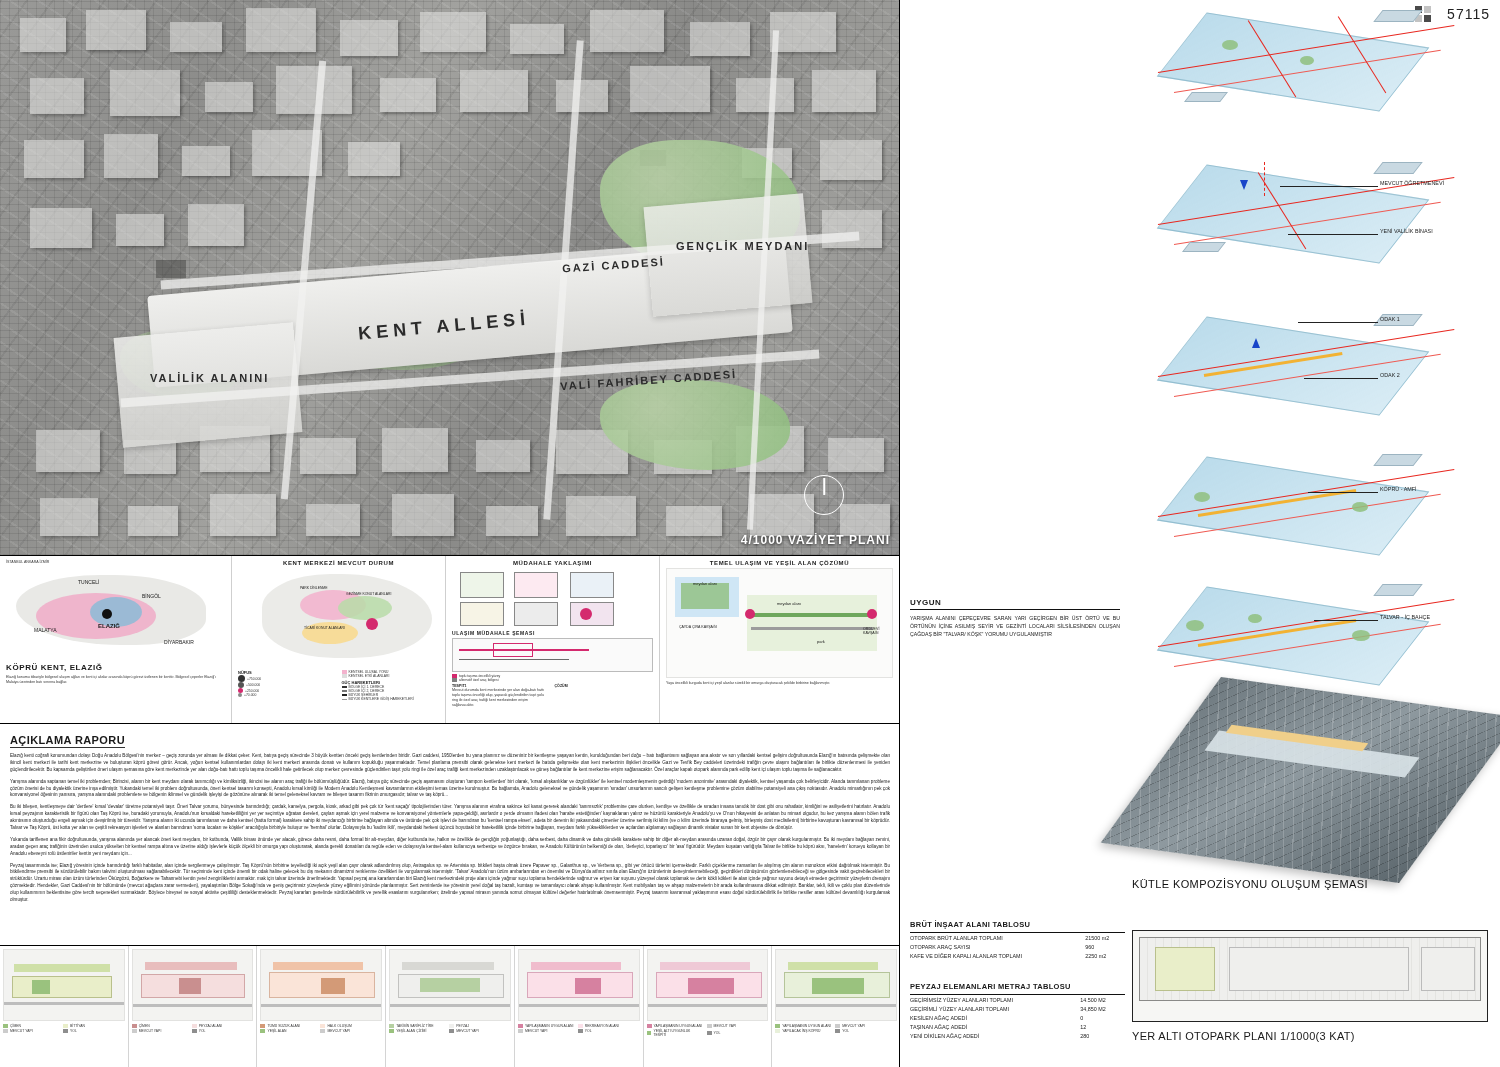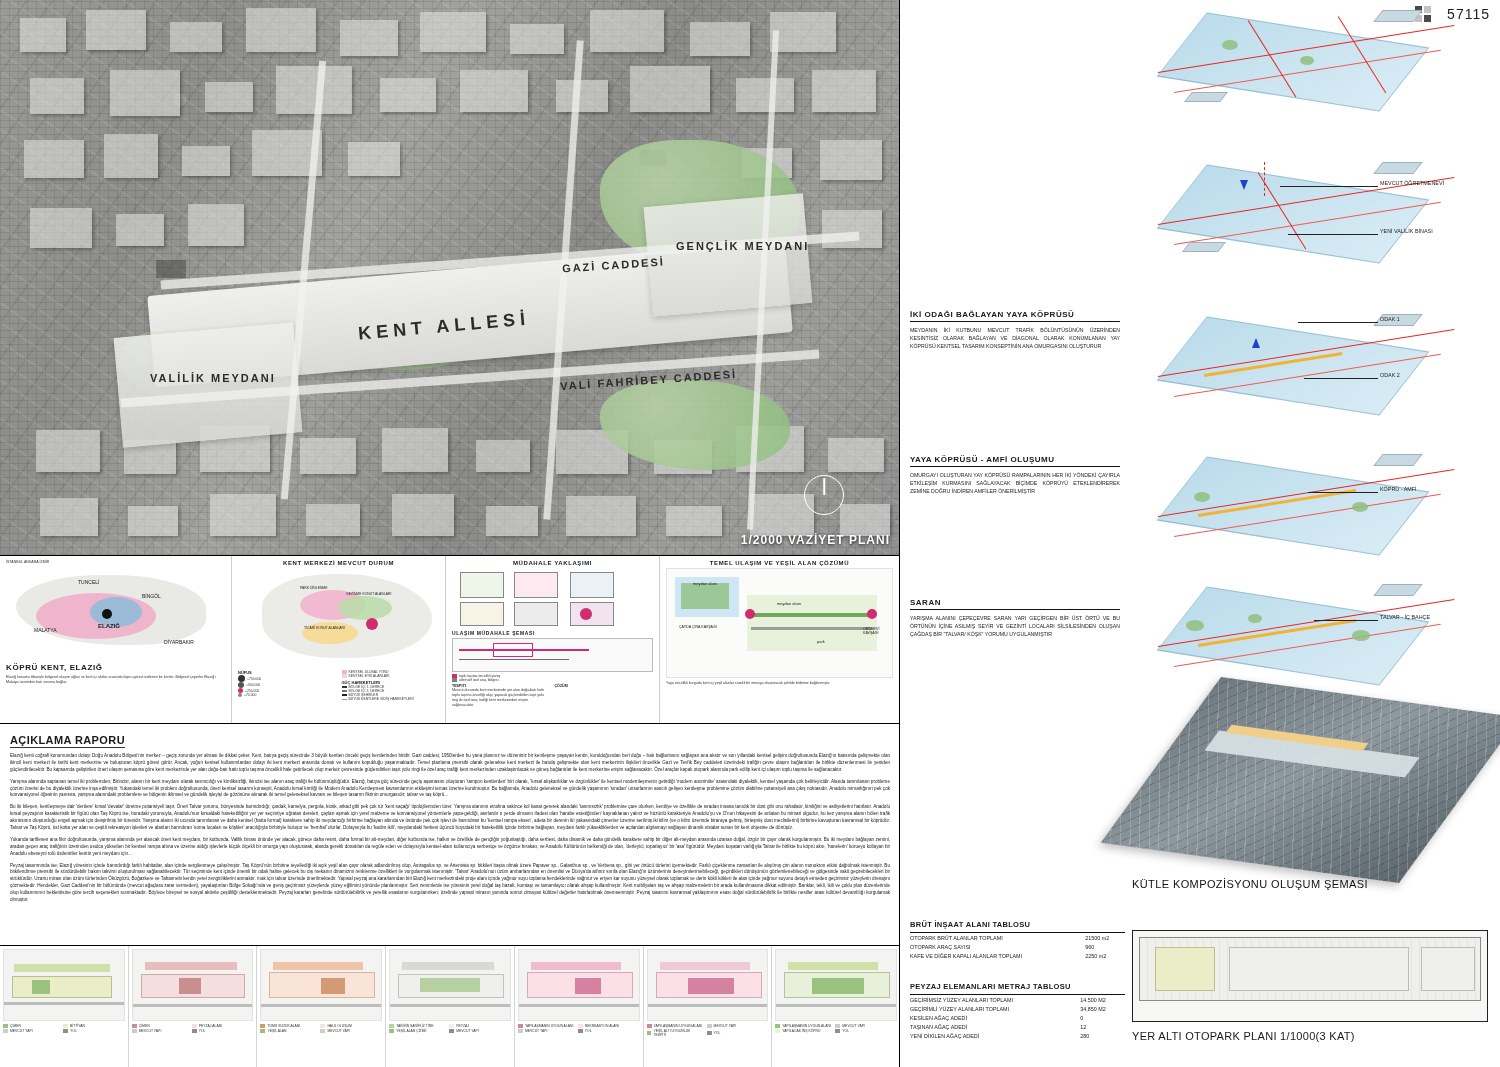--- a/index.html
+++ b/index.html
@@ -221,25 +221,25 @@
 
     <div class="road-line" style="left:160px;top:256px;width:700px;height:9px;transform:rotate(-4deg);"></div>
     <div class="road-line" style="left:120px;top:374px;width:700px;height:9px;transform:rotate(-4deg);"></div>
     <div class="road-line" style="left:300px;top:60px;width:7px;height:440px;transform:rotate(5deg);"></div>
     <div class="road-line" style="left:560px;top:40px;width:7px;height:480px;transform:rotate(4deg);"></div>
     <div class="road-line" style="left:760px;top:30px;width:6px;height:500px;transform:rotate(3deg);"></div>
 
     <div class="plan-label" style="left:676px;top:240px;">GENÇLİK MEYDANI</div>
     <div class="plan-label" style="left:562px;top:259px;transform:rotate(-4deg);">GAZİ CADDESİ</div>
     <div class="plan-label" style="left:358px;top:316px;font-size:18px;letter-spacing:5px;transform:rotate(-5deg);">KENT ALLESİ</div>
-    <div class="plan-label" style="left:150px;top:372px;">VALİLİK MEYDANI</div>
+    <div class="plan-label" style="left:150px;top:372px;">VALİLİK ALANINI</div>
     <div class="plan-label" style="left:560px;top:374px;transform:rotate(-4deg);">VALİ FAHRİBEY CADDESİ</div>
 
     <div class="north"></div>
-    <div class="scale-tag">1/2000 VAZİYET PLANI</div>
+    <div class="scale-tag">4/1000 VAZİYET PLANI</div>
   </div>
 
   <div class="analysis">
 
     <div class="an-cell" style="width:232px;">
       <div class="an-cap" style="margin-bottom:2px;">İSTANBUL  ANKARA  İZMİR</div>
       <div class="minimap">
         <div class="mm-shape" style="left:10px;top:8px;width:190px;height:70px;background:#e9e9e6;border-radius:48% 52% 40% 60%;"></div>
         <div class="mm-shape" style="left:30px;top:26px;width:120px;height:46px;background:#f0a8c6;opacity:.8;border-radius:50%;"></div>
         <div class="mm-shape" style="left:84px;top:30px;width:52px;height:30px;background:#7fbcd8;opacity:.75;border-radius:50%;"></div>
@@ -607,55 +607,47 @@
       <div class="axo-blk" style="left:250px;top:12px;width:40px;height:12px;transform:skewX(-38deg);"></div>
       <div class="axo-blk" style="left:58px;top:92px;width:36px;height:10px;transform:skewX(-38deg);"></div>
       <div style="position:absolute;left:112px;top:30px;width:0;height:0;border-left:4px solid transparent;border-right:4px solid transparent;border-top:10px solid #1845c9;"></div>
       <div style="position:absolute;left:136px;top:12px;width:0;border-left:1px dashed #e8271f;height:34px;"></div>
       <div class="axo-line" style="left:152px;top:36px;width:98px;"></div>
       <div class="axo-lbl" style="left:252px;top:30px;">MEVCUT ÖĞRETMENEVİ</div>
       <div class="axo-line" style="left:160px;top:84px;width:90px;"></div>
       <div class="axo-lbl" style="left:252px;top:78px;">YENİ VALİLİK BİNASI</div>
     </div>
 
-    <div class="txtcol" style="top:310px;">
-      <div class="sec-title">İKİ ODAĞI BAĞLAYAN YAYA KÖPRÜSÜ</div>
-      <div class="sec-body">MEYDANIN İKİ KUTBUNU MEVCUT TRAFİK BÖLÜNTÜSÜNÜN ÜZERİNDEN KESİNTİSİZ OLARAK BAĞLAYAN VE DİAGONAL OLARAK KONUMLANAN YAY KÖPRÜSÜ KENTSEL TASARIM KONSEPTİNİN ANA OMURGASINI OLUŞTURUR</div>
-    </div>
     <div class="axo" style="left:228px;top:300px;width:370px;height:150px;">
       <div class="axo-plate" style="left:40px;top:34px;width:250px;height:64px;"></div>
       <div class="axo-road" style="left:30px;top:76px;width:300px;transform:rotate(-9deg);"></div>
       <div class="axo-road thin" style="left:46px;top:96px;width:270px;transform:rotate(-9deg);"></div>
       <div class="axo-road yellow" style="left:76px;top:74px;width:140px;transform:rotate(-9deg);"></div>
       <div class="axo-blk" style="left:250px;top:14px;width:40px;height:12px;transform:skewX(-38deg);"></div>
       <div style="position:absolute;left:124px;top:38px;width:0;height:0;border-left:4px solid transparent;border-right:4px solid transparent;border-bottom:10px solid #1845c9;"></div>
       <div class="axo-line" style="left:170px;top:22px;width:80px;"></div>
       <div class="axo-lbl" style="left:252px;top:16px;">ODAK 1</div>
       <div class="axo-line" style="left:176px;top:78px;width:74px;"></div>
       <div class="axo-lbl" style="left:252px;top:72px;">ODAK 2</div>
     </div>
 
-    <div class="txtcol" style="top:455px;">
-      <div class="sec-title">YAYA KÖPRÜSÜ - AMFİ OLUŞUMU</div>
-      <div class="sec-body">OMURGAYI OLUŞTURAN YAY KÖPRÜSÜ RAMPALARININ HER İKİ YÖNDEKİ ÇAYIRLA ETKİLEŞİM KURMASINI SAĞLAYACAK BİÇİMDE KÖPRÜYÜ ETEKLENDİREREK ZEMİNE DOĞRU İNDİREN AMFİLER ÖNERİLMİŞTİR</div>
-    </div>
     <div class="axo" style="left:228px;top:440px;width:370px;height:150px;">
       <div class="axo-plate" style="left:40px;top:34px;width:250px;height:64px;"></div>
       <div class="axo-road" style="left:30px;top:76px;width:300px;transform:rotate(-9deg);"></div>
       <div class="axo-road thin" style="left:46px;top:96px;width:270px;transform:rotate(-9deg);"></div>
       <div class="axo-road yellow" style="left:70px;top:74px;width:160px;transform:rotate(-9deg);"></div>
       <div class="axo-green" style="left:66px;top:52px;width:16px;height:10px;"></div>
       <div class="axo-green" style="left:224px;top:62px;width:16px;height:10px;"></div>
       <div class="axo-blk" style="left:250px;top:14px;width:40px;height:12px;transform:skewX(-38deg);"></div>
       <div class="axo-line" style="left:180px;top:52px;width:70px;"></div>
       <div class="axo-lbl" style="left:252px;top:46px;">KÖPRÜ - AMFİ</div>
     </div>
 
     <div class="txtcol" style="top:598px;">
-      <div class="sec-title">SARAN</div>
+      <div class="sec-title">UYGUN</div>
       <div class="sec-body">YARIŞMA ALANINI ÇEPEÇEVRE SARAN YARI GEÇİRGEN BİR ÜST ÖRTÜ VE BU ÖRTÜNÜN İÇİNE ASILMIŞ SEYİR VE GEZİNTİ LOCALARI SİLSİLESİNDEN OLUŞAN ÇAĞDAŞ BİR "TALVAR/ KÖŞK" YORUMU UYGULANMIŞTIR</div>
     </div>
     <div class="axo" style="left:228px;top:570px;width:370px;height:150px;">
       <div class="axo-plate" style="left:40px;top:34px;width:250px;height:64px;"></div>
       <div class="axo-road" style="left:30px;top:76px;width:300px;transform:rotate(-9deg);"></div>
       <div class="axo-road thin" style="left:46px;top:96px;width:270px;transform:rotate(-9deg);"></div>
       <div class="axo-road yellow" style="left:70px;top:74px;width:160px;transform:rotate(-9deg);"></div>
       <div class="axo-green" style="left:58px;top:50px;width:18px;height:11px;"></div>
       <div class="axo-green" style="left:120px;top:44px;width:14px;height:9px;"></div>
       <div class="axo-green" style="left:224px;top:60px;width:18px;height:11px;"></div>

